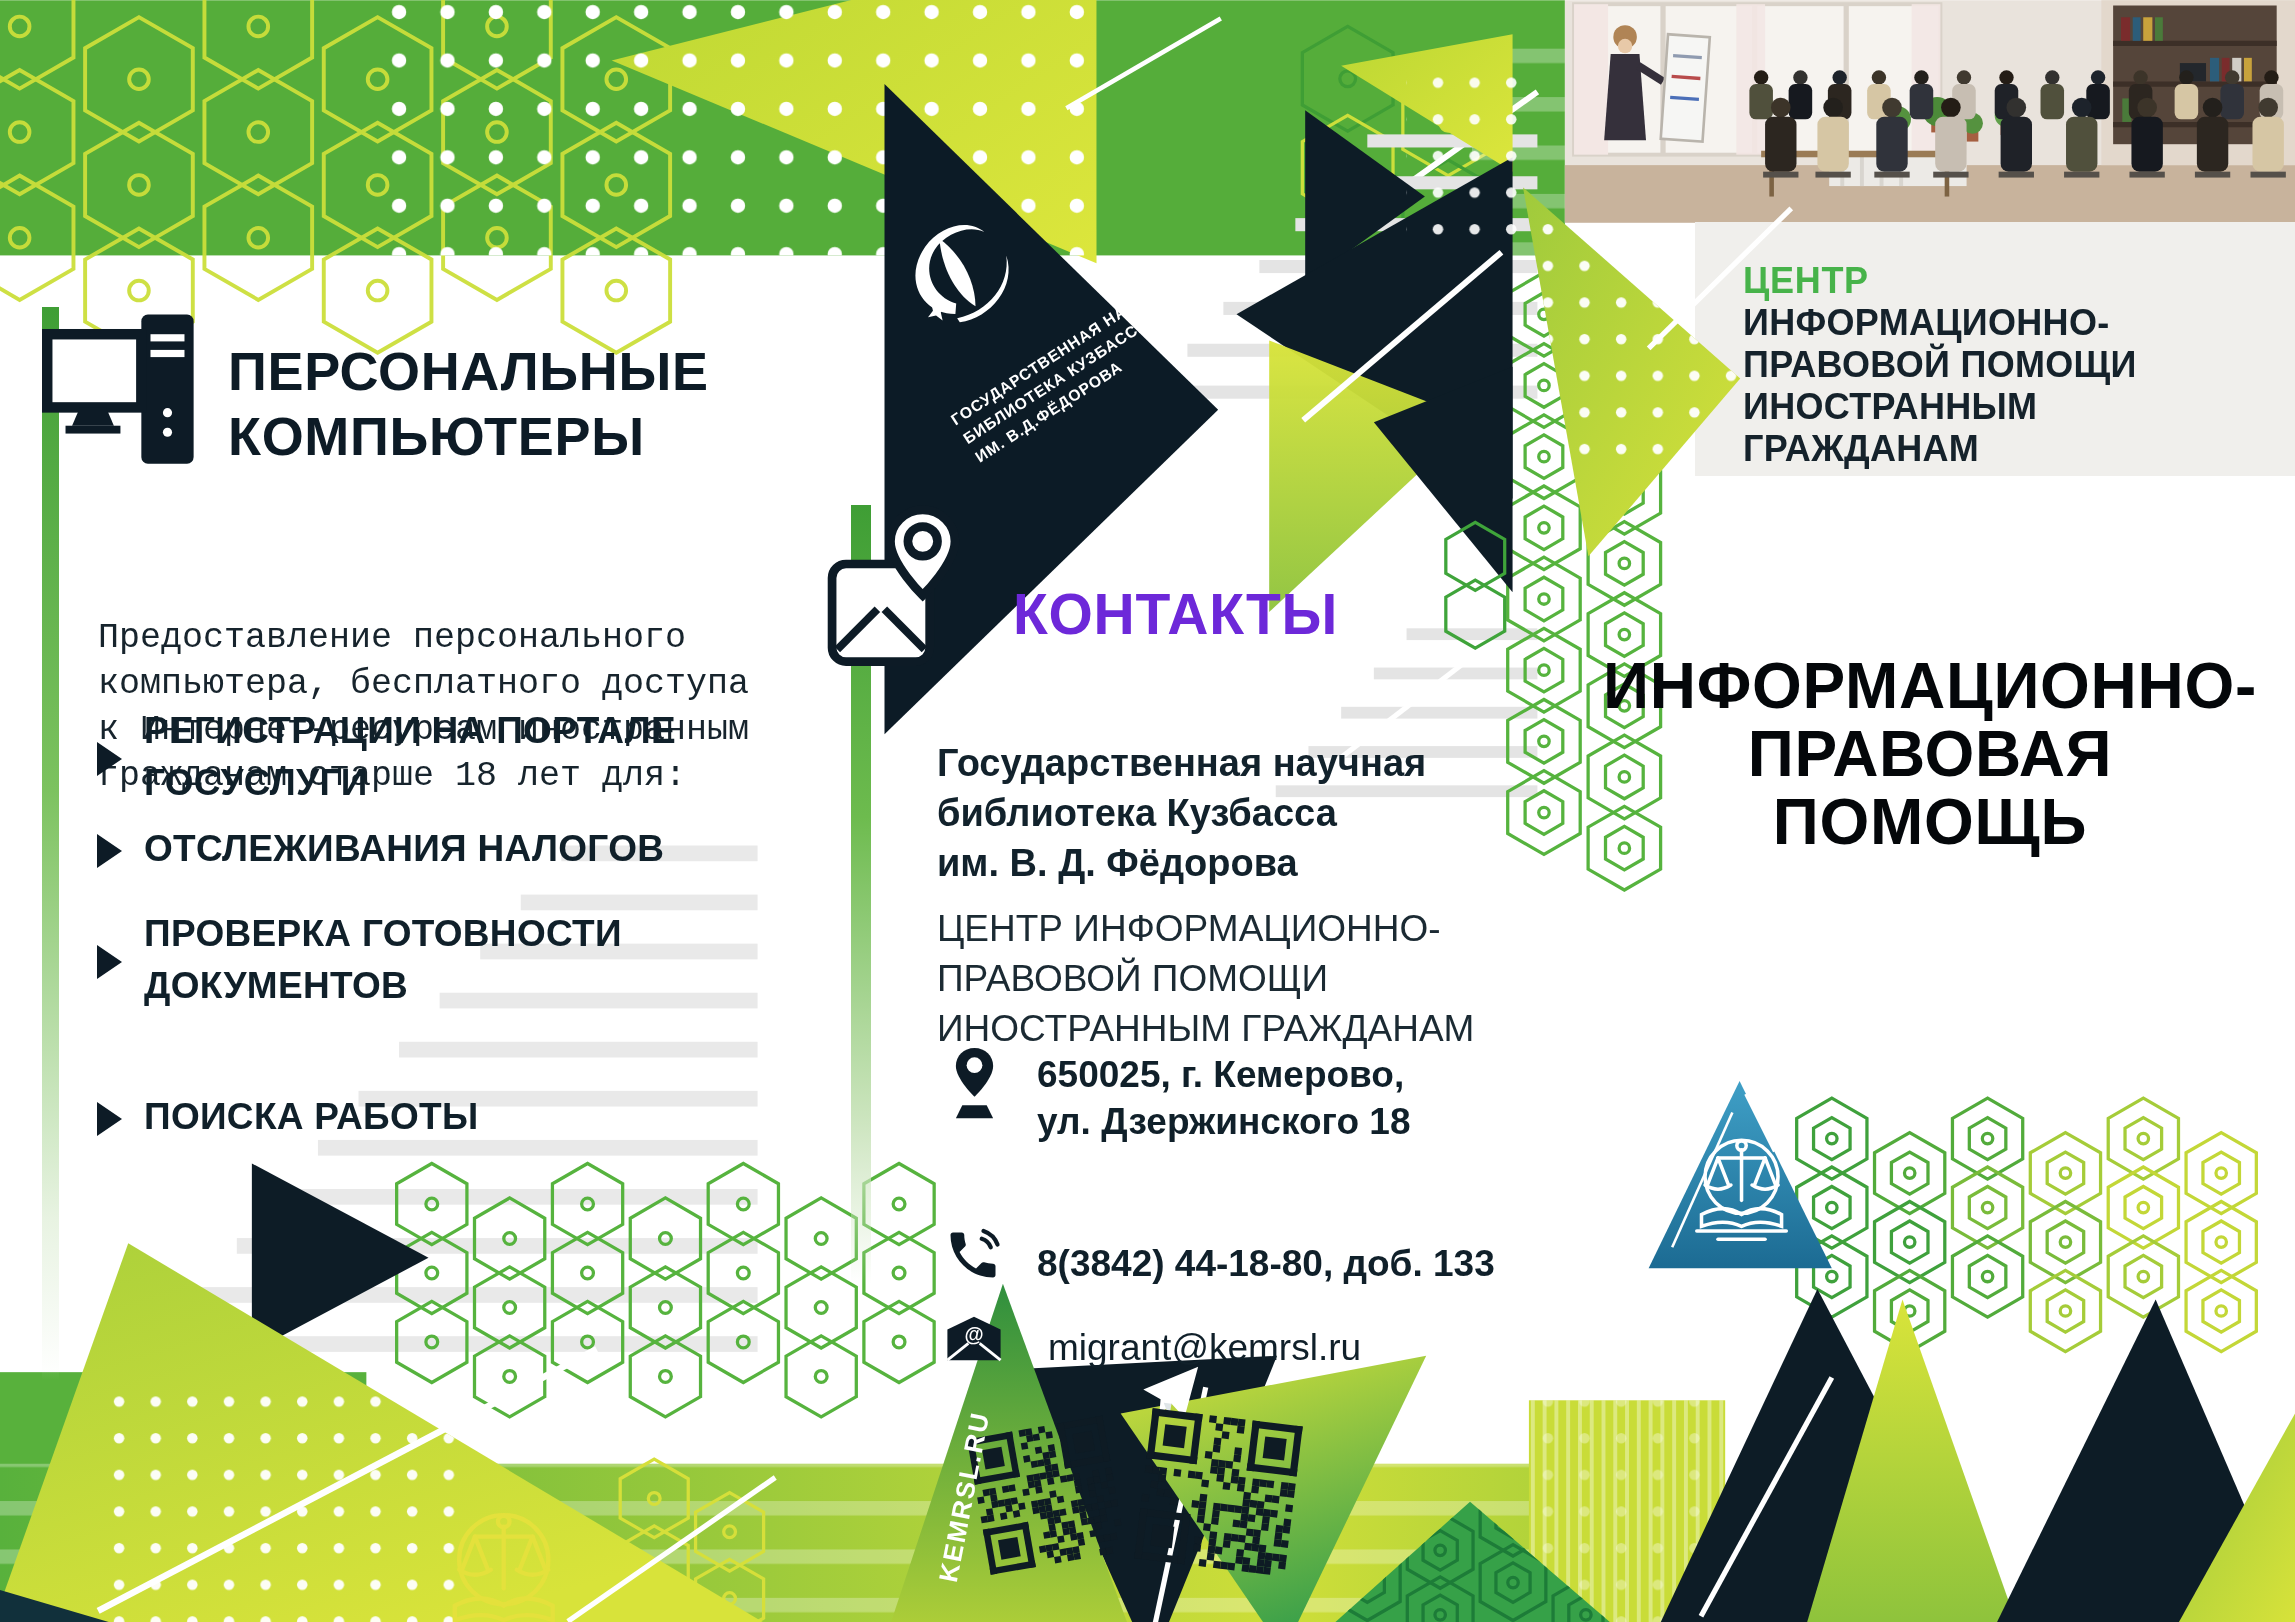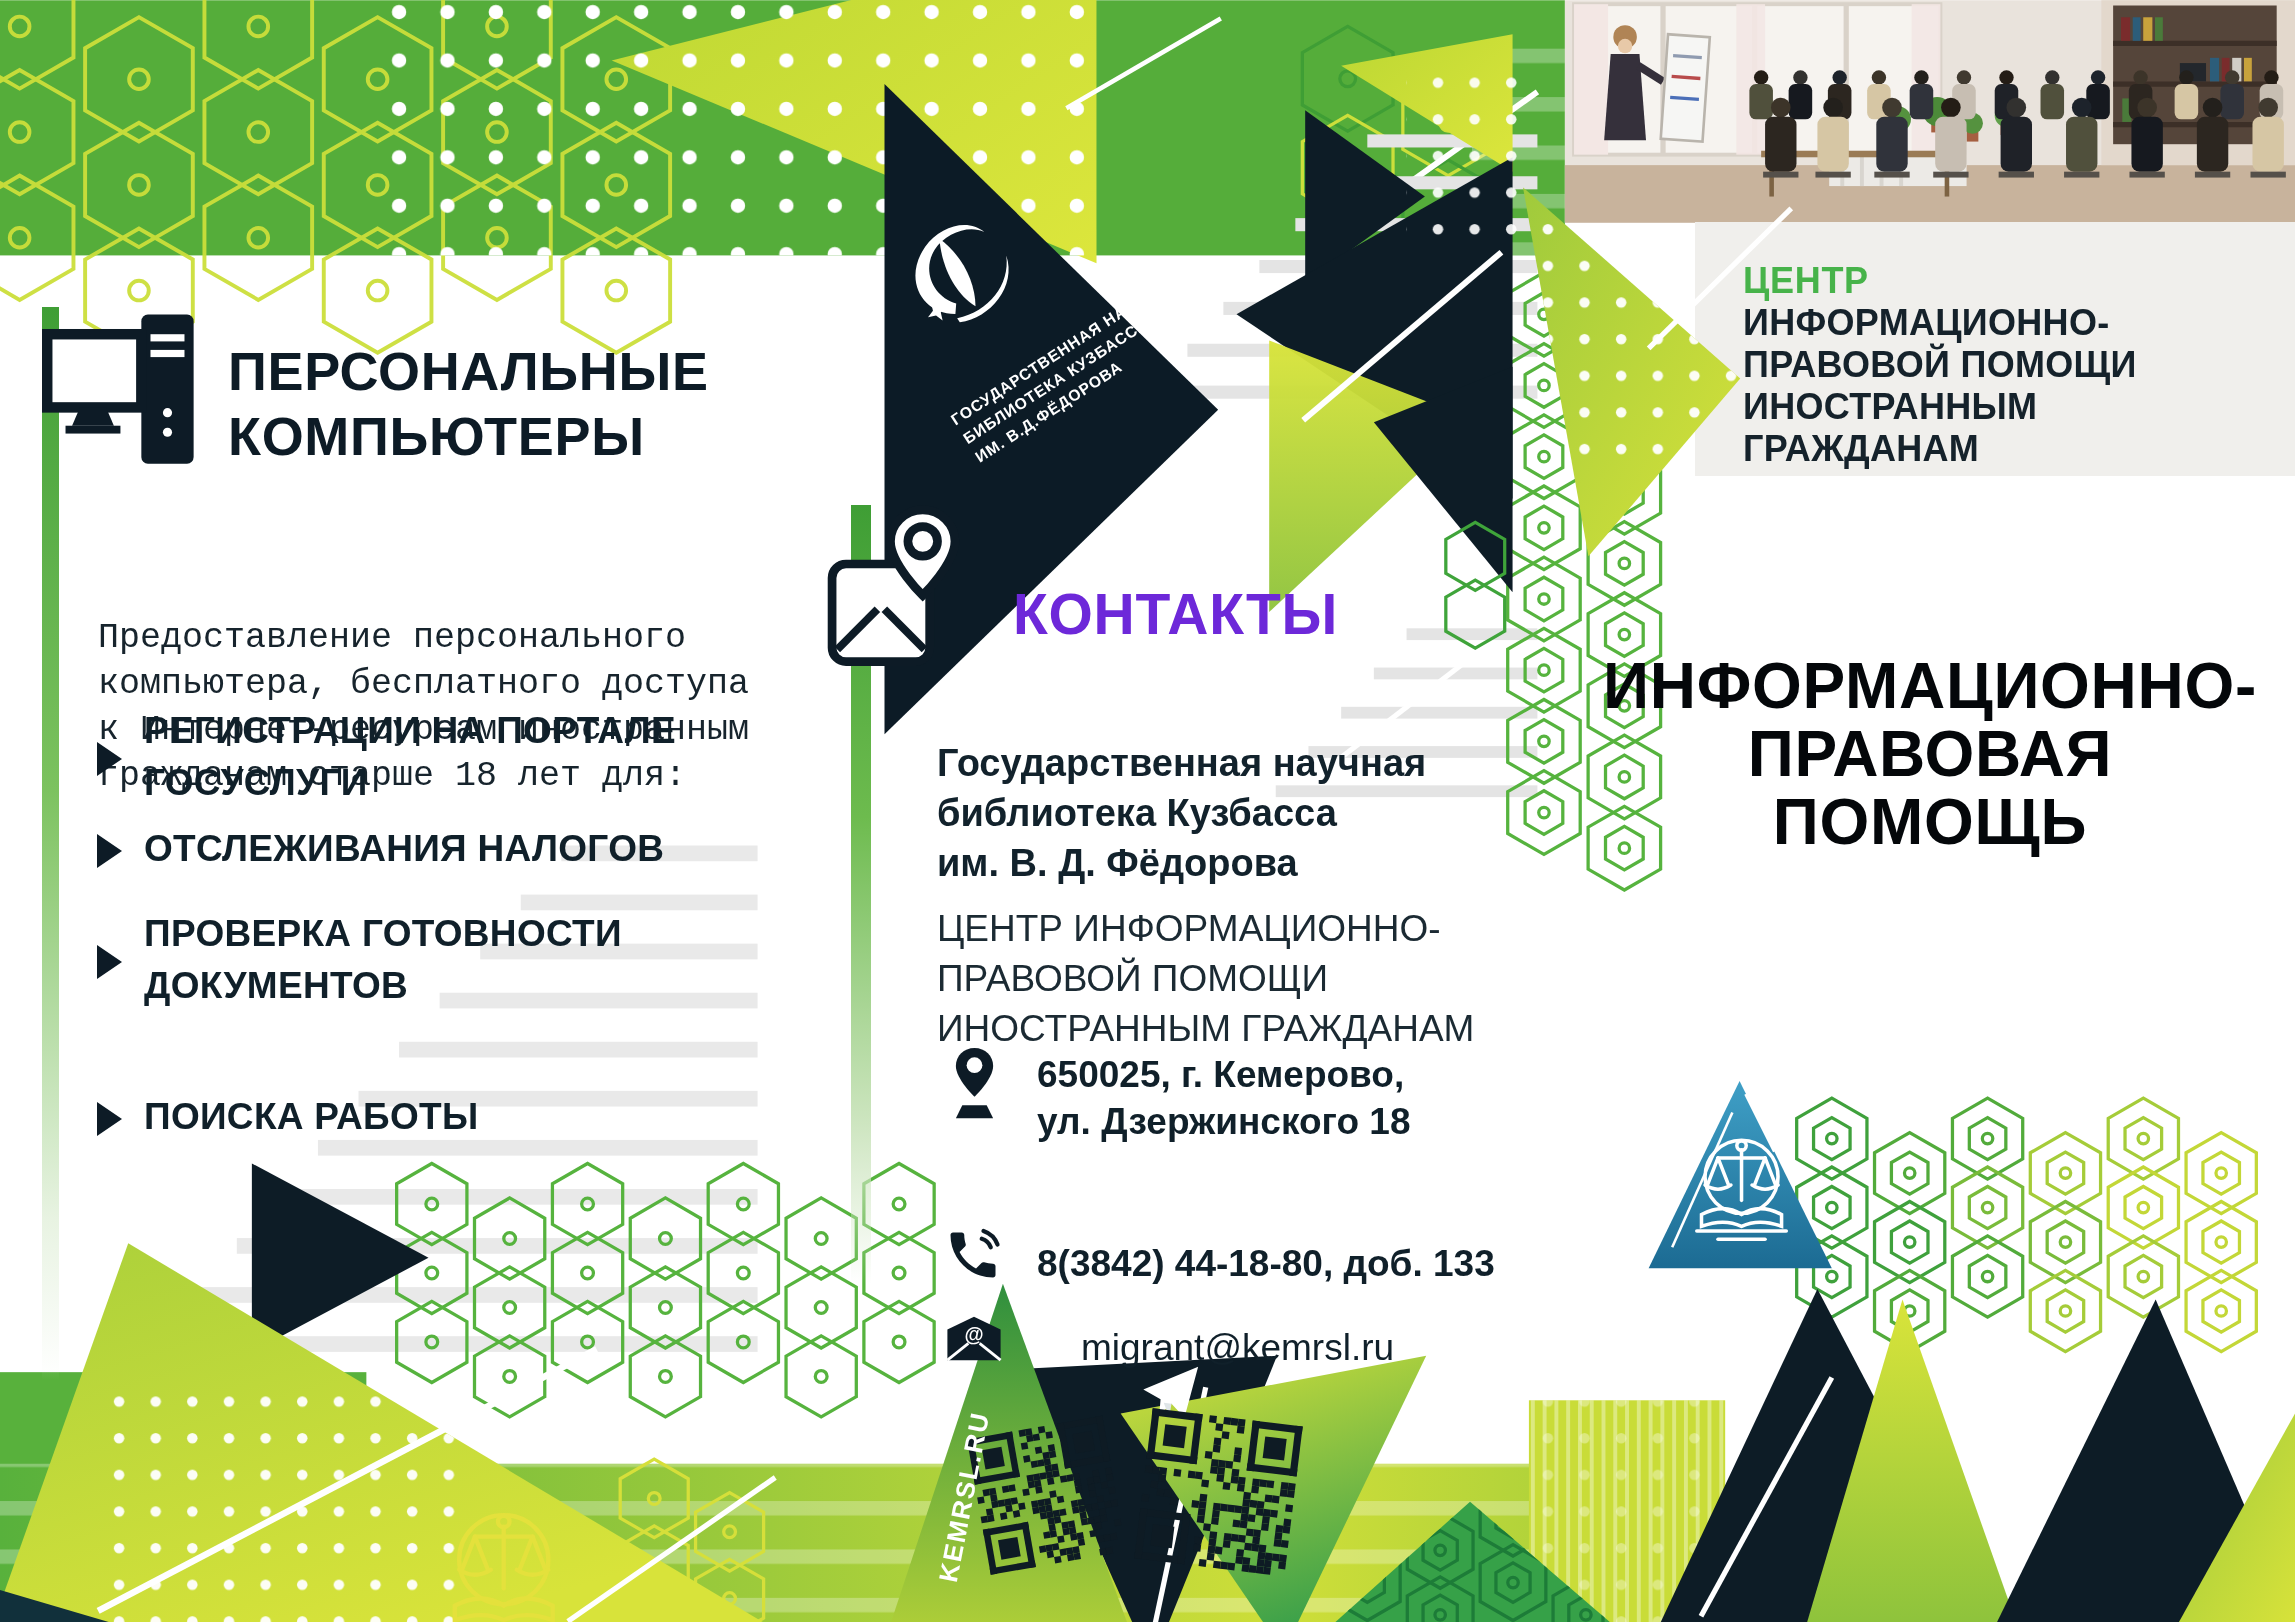--- a/index.html
+++ b/index.html
@@ -944,21 +944,21 @@
       <path d="M16.2,2.4 a9,9 0 0 1 5.6,5.4" fill="none" stroke="#0d1b26" stroke-width="1.7" stroke-linecap="round"></path>
     </svg>
     <div class="abs crow" style="left:272px;top:1241px;text-align:center;">8(3842) 44-18-80, доб. 133</div>
 
     <svg class="abs" style="left:181px;top:1315px;" width="56" height="47" viewBox="0 0 80 66">
       <polygon points="2,20 40,2 78,20 78,64 2,64" fill="#0d1b26"></polygon>
       <line x1="2" y1="64" x2="32" y2="40" stroke="#ffffff" stroke-width="4"></line>
       <line x1="78" y1="64" x2="48" y2="40" stroke="#ffffff" stroke-width="4"></line>
       <text x="40" y="36" text-anchor="middle" font-size="28" font-weight="700" fill="#ffffff">@</text>
     </svg>
-    <div class="abs cmail" style="left:283px;top:1327px;margin-left:33px;">migrant@kemrsl.ru</div>
+    <div class="abs cmail" style="left:283px;top:1327px;">migrant@kemrsl.ru</div>
   </div>
 
   <div class="abs big-title pre" style="left:1570px;top:653px;width:720px;z-index:4;">ИНФОРМАЦИОННО-
 ПРАВОВАЯ
 ПОМОЩЬ</div>
 
 </div>
 
 
 </body></html>

